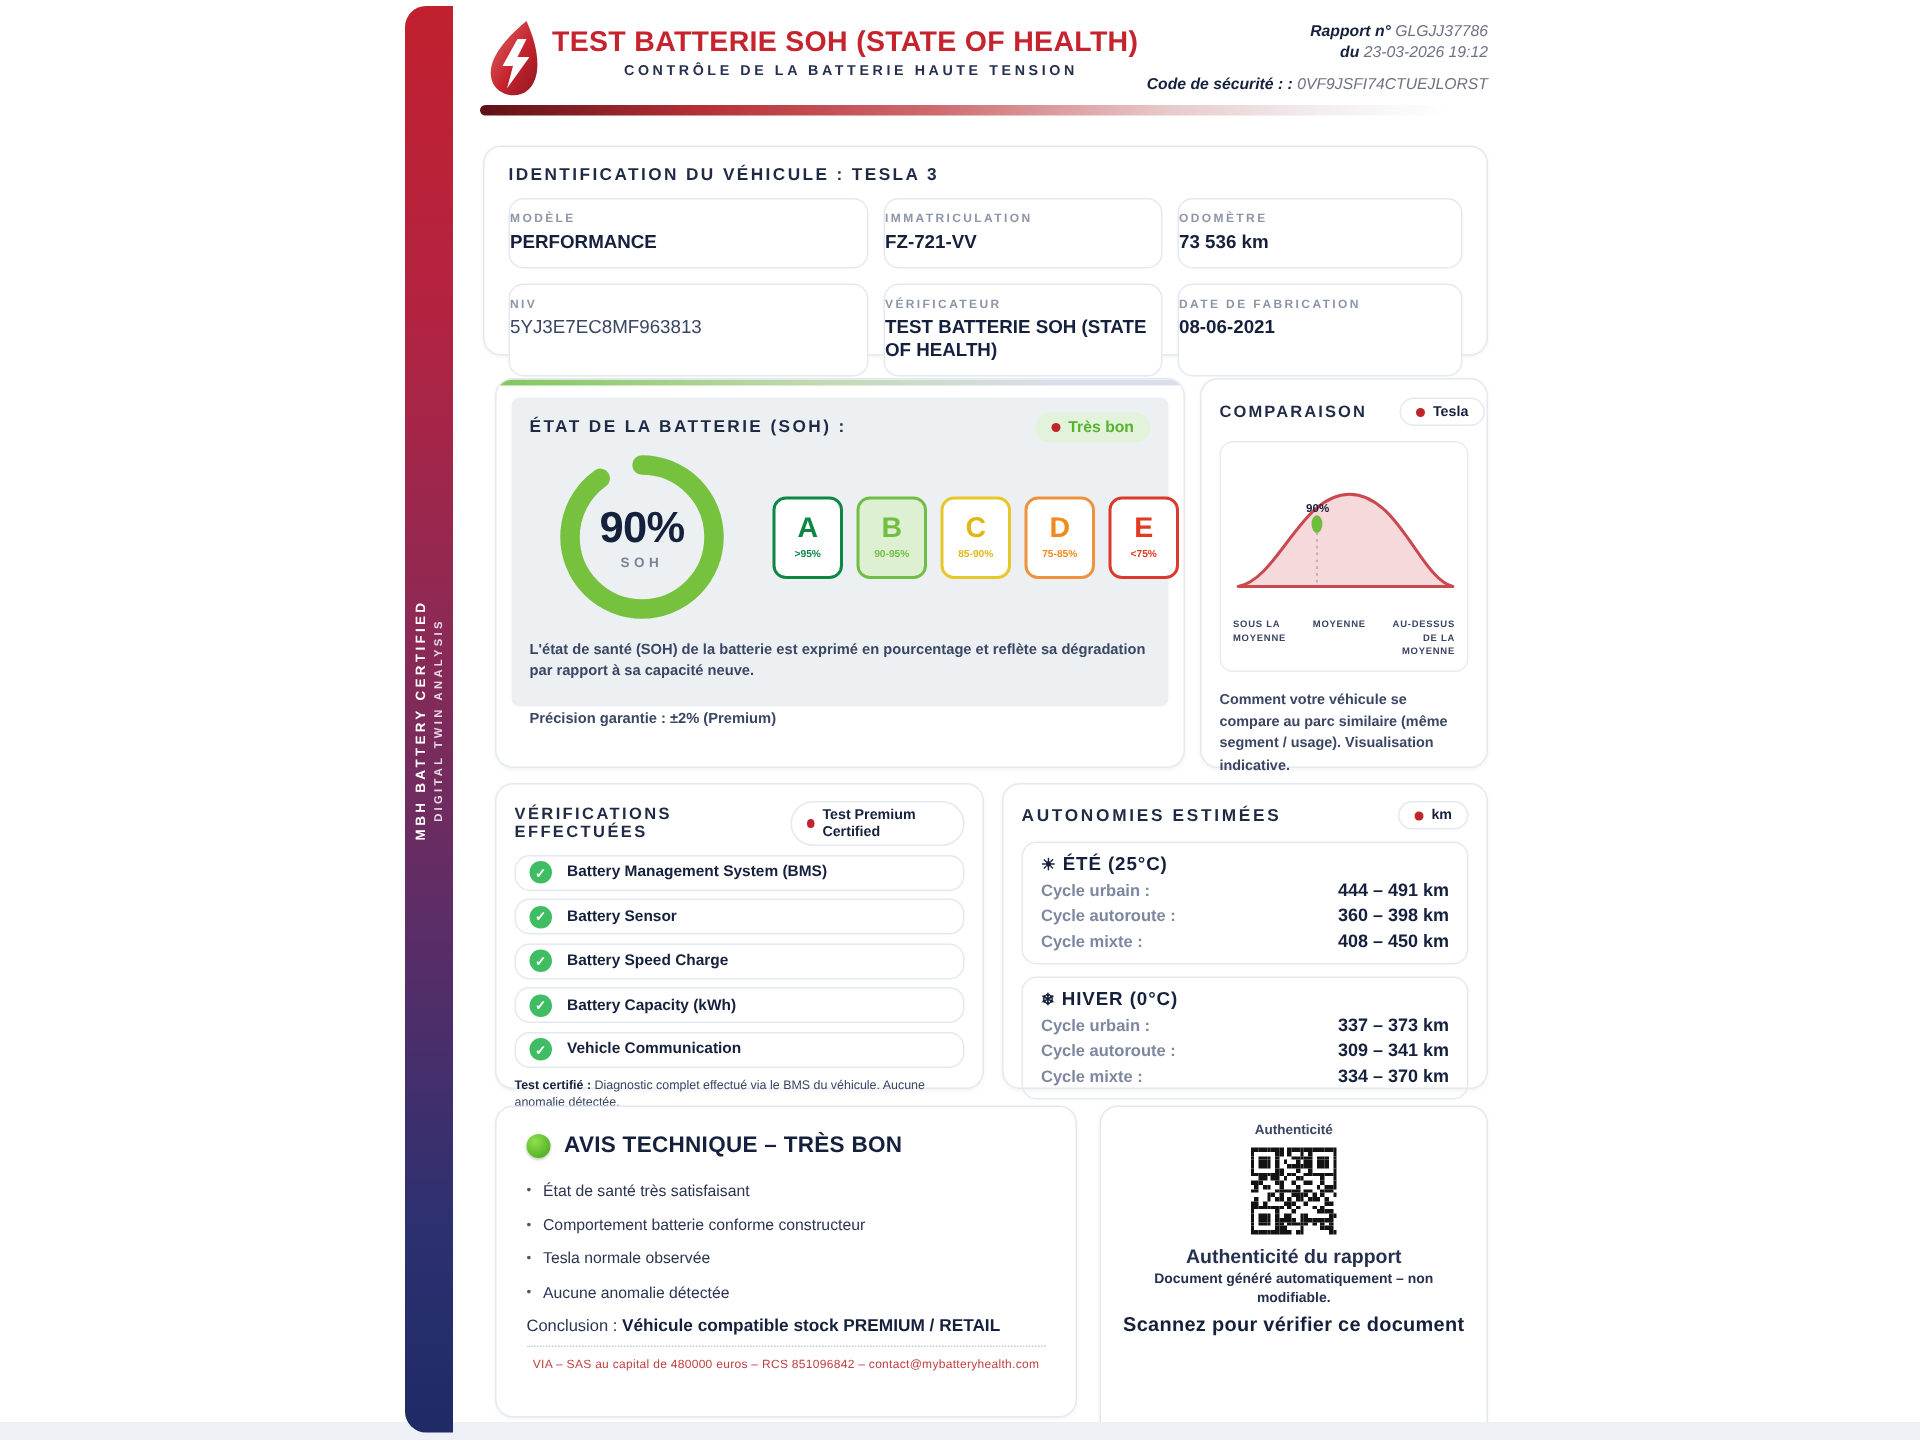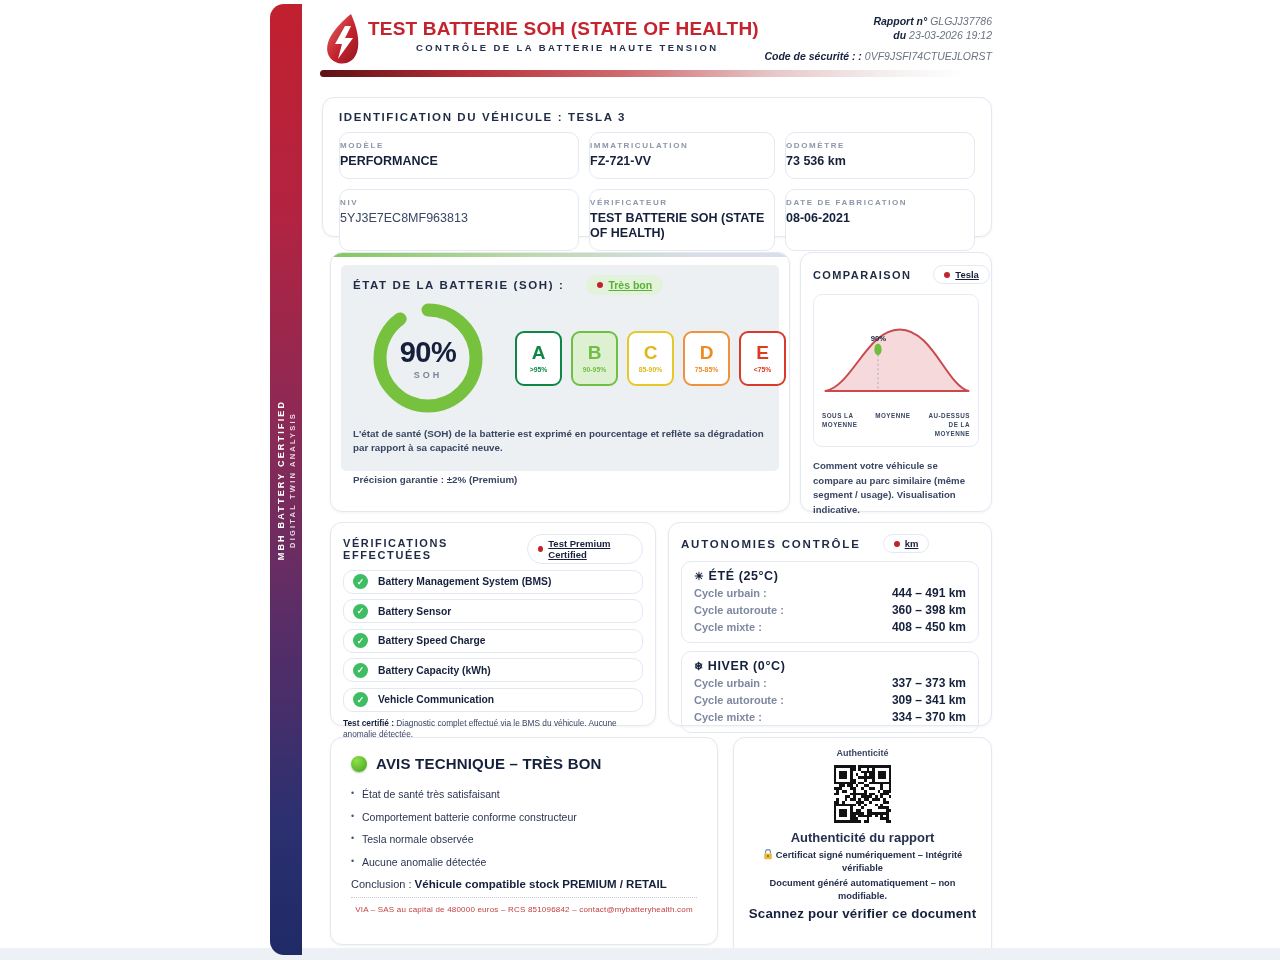--- a/index.html
+++ b/index.html
@@ -25,24 +25,24 @@
   .h-line .lbl { font-weight:bold; color:#15203C; }
   .h-line .val { color:#6B7280; }
   .h-code { margin-top:7px; }
   .divider { position:absolute; left:320px; top:70px; width:672px; height:7px; border-radius:4px;
     background:linear-gradient(90deg,#5E1115 0%,#B63038 22%,#CE6A6E 45%,#E7C9CA 68%,#F4EFEF 84%,rgba(255,255,255,0) 96%); }
 
   
   .card { position:absolute; background:#ffffff; border:1px solid #E4E8F0; border-radius:12px; box-shadow:0 1px 3px rgba(16,24,40,.05); }
 
   .sec-title { font-size:11.5px; font-weight:bold; letter-spacing:1.6px; color:#1F2A44; }
-  .badge { display:inline-flex; align-items:center; gap:5px; background:#ffffff; border:1px solid #E4E8F0; border-radius:999px; padding:3px 10px; font-size:9.5px; font-weight:bold; color:#15203C;text-decoration:underline; }
+  .badge { display:inline-flex; align-items:center; gap:5px; background:#ffffff; border:1px solid #E4E8F0; border-radius:999px; padding:3px 10px; font-size:9.5px; font-weight:bold; color:#15203C; }
   .badge .dot { width:6px; height:6px; border-radius:50%; background:#C0252C; }
   .badge.green { background:#E3F2DA; border-color:#E3F2DA; color:#56B32F; font-size:10.5px; }
-  .title-row { display:flex; align-items:center;gap:22px; }
+  .title-row { display:flex; justify-content:space-between; align-items:center;gap:22px; }
 
   
   .id-card { left:322px; top:97px; width:670px; height:140px; padding:13px 16px; }
   .id-grid { display:grid; grid-template-columns:240px 186px 1fr; gap:10px; margin-top:9px; }
   .id-cell { border:1px solid #E4E8F0; border-radius:10px; padding:8px 0; background:#fff; }
   .id-lbl { font-size:8px; font-weight:bold; letter-spacing:1.6px; color:#8C96A8; }
   .id-val { font-size:12.5px; font-weight:bold; color:#15203C; margin-top:4px; line-height:1.25; }
   .id-val.thin { font-weight:500; color:#3A4663; }
 
   
@@ -283,21 +283,21 @@
       <div class="ver-item">
           <span class="check">✓</span>
           <span class="ver-lbl">Vehicle Communication</span>
         </div>
     </div>
     <div class="ver-foot"><b>Test certifié :</b><span> Diagnostic complet effectué via le BMS du véhicule. Aucune anomalie détectée.</span></div>
   </div>
 
   <div class="card aut-card">
     <div class="title-row">
-      <span class="sec-title">AUTONOMIES CONTRÔLE</span>
+      <span class="sec-title">AUTONOMIES ESTIMÉES</span>
       <span class="badge">
           <span class="dot"></span>
           <span>km</span>
         </span>
     </div>
     <div class="aut-sub">
       <div class="aut-head"><span class="ico">☀</span><span>ÉTÉ (25°C)</span></div>
       <div class="aut-row">
           <span class="a-lbl">Cycle urbain :</span>
           <span class="a-val">444 – 491 km</span>
@@ -784,25 +784,18 @@
         <i></i>
         <i></i>
         <i></i>
         <i></i>
         <i></i>
         <i></i>
         <i class="d"></i>
         <i class="d"></i>
       </div>
     <div class="ath-title">Authenticité du rapport</div>
-    <div class="ath-line">
-      <svg class="lock" width="10" height="11" viewBox="0 0 10 11">
-        <path d="M2.5 4.5 V3 a2.5 2.5 0 0 1 5 0 v1.5" fill="none" stroke="#8A93A6" stroke-width="1.3"></path>
-        <rect x="1.2" y="4.5" width="7.6" height="5.8" rx="1" fill="#E8B93C"></rect>
-        <circle cx="5" cy="7" r="0.9" fill="#7A5A10"></circle>
-      </svg><span>Certificat signé numériquement – Intégrité vérifiable</span>
-    </div>
     <div class="ath-line" style="margin-top:1px">Document généré automatiquement – non modifiable.</div>
     <div class="ath-cta">Scannez pour vérifier ce document</div>
   </div>
 
   <div class="bottom-band"></div>
 </div>
 
 </body></html>

